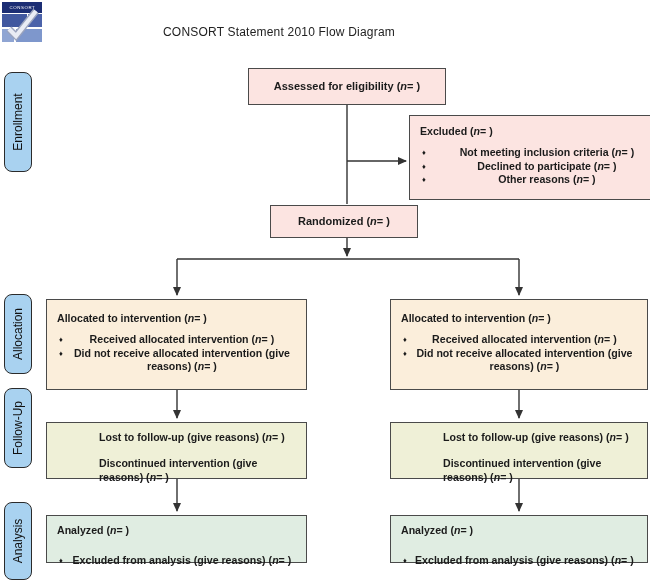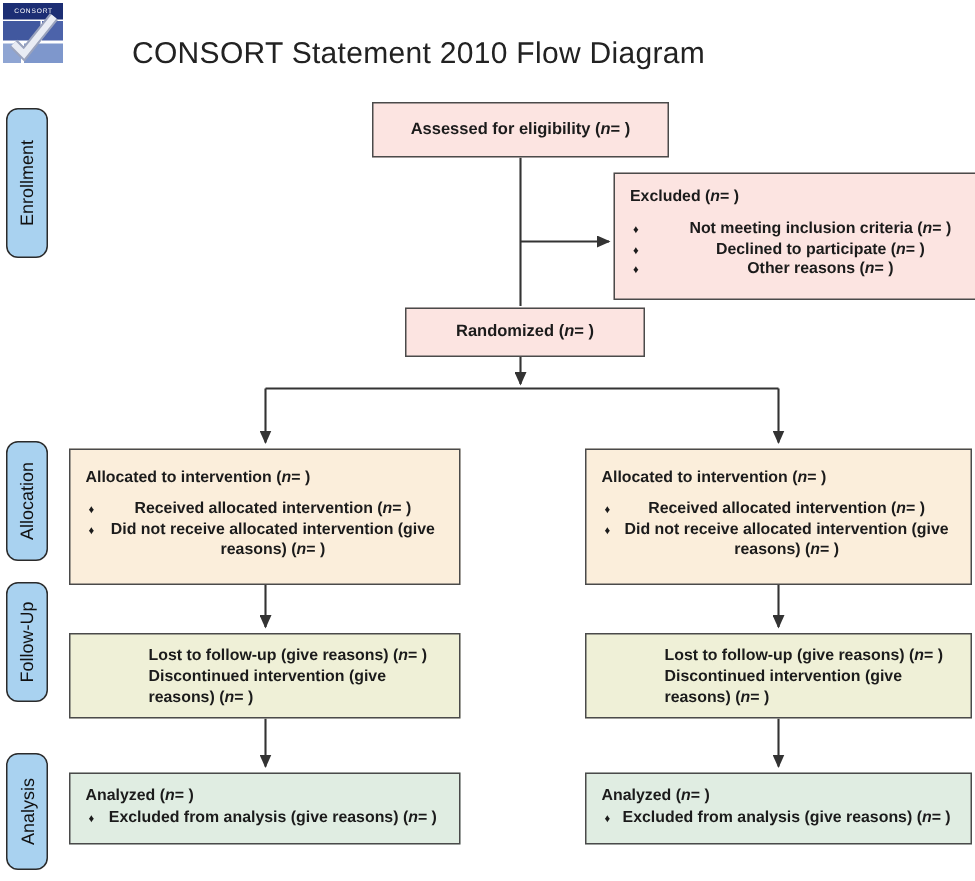--- a/index.html
+++ b/index.html
@@ -3,21 +3,21 @@
 <meta charset="utf-8">
 <style>
   html,body{margin:0;padding:0;background:#fff;}
   #stage{
     position:relative;width:650px;height:587px;background:#fff;overflow:hidden;
     font-family:"Liberation Sans",sans-serif;color:#1b1b1b;
   }
   
   .title{
     position:absolute;top:25px;left:0;width:558px;text-align:center;
-    font-size:20px;color:#222;letter-spacing:.2px;
+    font-size:12px;color:#222;letter-spacing:.2px;
   }
   
   .logo{position:absolute;top:2px;left:2px;width:40px;height:40px;}
   .logo-bar{
     position:absolute;top:0;left:0;right:0;height:11px;background:#1c2e74;
     display:flex;align-items:center;justify-content:center;
   }
   .logo-bar span{font-size:8px;transform:scale(.55);letter-spacing:1px;color:#fff;white-space:nowrap;}
   .logo-grid{position:absolute;top:12px;left:0;right:0;bottom:0;display:flex;flex-direction:column;gap:1.5px;}
   .logo-row{display:flex;gap:1.5px;flex:1;}
@@ -37,26 +37,26 @@
     position:absolute;border:1.3px solid var(--border,#4a4a4a);box-sizing:border-box;
     font-size:10.6px;line-height:1.3;color:#1b1b1b;font-weight:bold;
   }
   .bg-pink{background:var(--pink,#fce4e1);}
   .bg-peach{background:var(--peach,#fbeedb);}
   .bg-olive{background:var(--olive,#eff0d7);}
   .bg-green{background:var(--green,#e0ede2);}
   .center{display:flex;align-items:center;justify-content:center;font-size:11px;}
   .pad{padding:9px 9px 6px 10px;}
   .bt{margin-bottom:7px;}
-  .bt.tight{margin-bottom:1px;}
+  .bt.tight{margin-bottom:16px;}
   .li{display:flex;align-items:flex-start;}
   .blt{font-size:7.5px;line-height:1;margin:3px 4px 0 2px;flex:0 0 auto;}
   .lit{flex:1 1 auto;text-align:center;}
   .fline{margin-top:0;padding-left:42px;}
-  .fline + .fline{}
+  .fline + .fline{margin-top:12px;}
   i{font-style:italic;}
   
   .wires{position:absolute;top:0;left:0;pointer-events:none;}
 </style>
 </head>
 <body>
 
 <div id="stage">
 
   <div class="logo">
@@ -127,21 +127,21 @@
     <div class="li">
       <span class="blt">♦</span>
       <span class="lit">Declined to participate (<i>n</i>= )</span>
     </div>
     <div class="li">
       <span class="blt">♦</span>
       <span class="lit">Other reasons (<i>n</i>= )</span>
     </div>
   </div>
 
-  <div class="box bg-pink center" style="left:270px;top:205px;width:160px;height:33px;">
+  <div class="box bg-pink center" style="left:270px;top:205px;width:148px;height:33px;">
     <span>Randomized (<i>n</i>= )</span>
   </div>
 
   <div class="box bg-peach pad" style="left:46px;top:299px;width:261px;height:91px;padding-top:12px;">
     <div class="bt">Allocated to intervention (<i>n</i>= )</div>
     <div class="li">
       <span class="blt">♦</span>
       <span class="lit">Received allocated intervention (<i>n</i>= )</span>
     </div>
     <div class="li">

